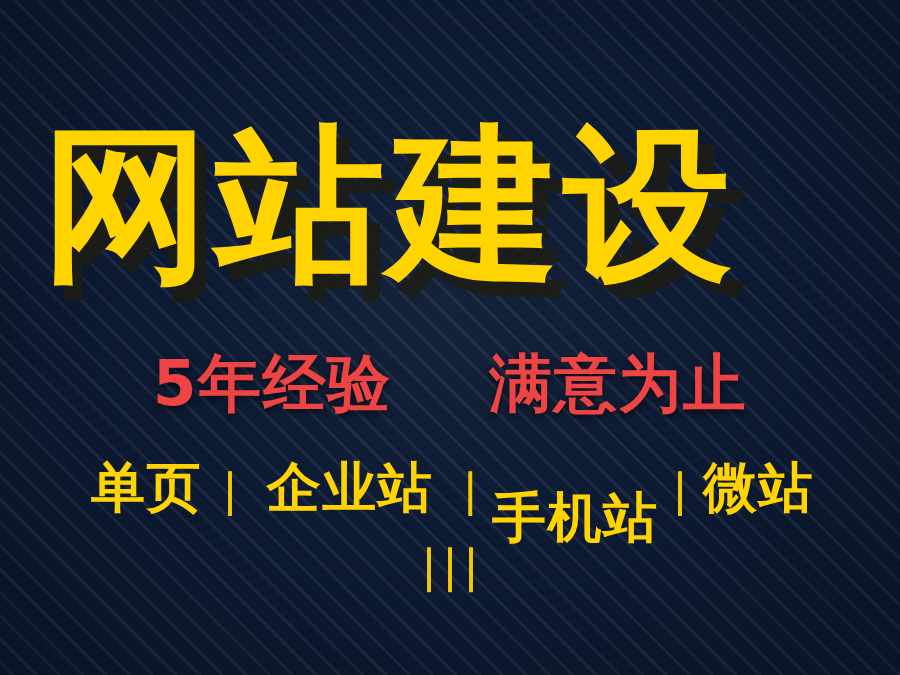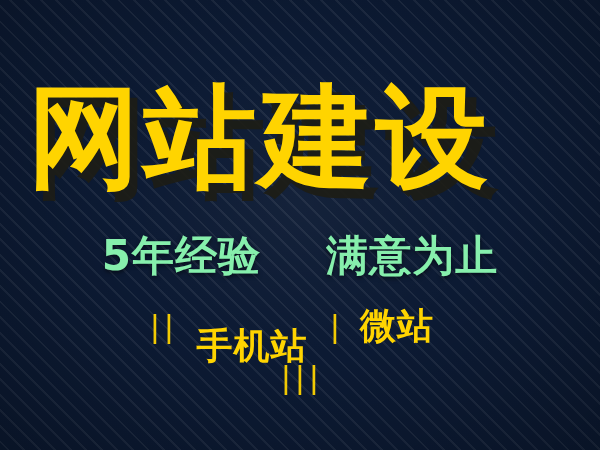--- a/index.html
+++ b/index.html
@@ -76,21 +76,21 @@
   #subtitle-wrap {
     top: 230px;
     height: 58px;
     text-align: center;
   }
   .subtitle {
     display: inline-block;
     font-size: 42px;
     line-height: 52px;
     font-weight: bold;
-    color: #86efac;
+    color: #ef4444;
     letter-spacing: 1px;
     white-space: nowrap;
     text-shadow: 0 2px 4px rgba(0,0,0,0.55);
     font-family: "DejaVu Sans", "Liberation Sans", sans-serif;
   }
   .subtitle .gap { display: inline-block; width: 34px; }
 
   
   #services {
     top: 300px;
@@ -146,21 +146,23 @@
     <div class="subtitle">
       <span>5年经验</span>
       <span class="gap"></span>
       <span>满意为止</span>
     </div>
   </div>
 
   <div class="layer" id="services">
 
     <div class="svc-row">
+      <span class="svc-cell svc-c1">单页</span>
       <span class="svc-sep">|</span>
+      <span class="svc-cell svc-c2">企业站</span>
       <span class="svc-sep">|</span>
       <span class="svc-cell svc-c3">手机站</span>
       <span class="svc-sep">|</span>
       <span class="svc-cell svc-c4">微站</span>
     </div>
 
     <div class="svc-row">
       <span class="svc-sep">|</span>
       <span class="svc-sep">|</span>
       <span class="svc-sep">|</span>

